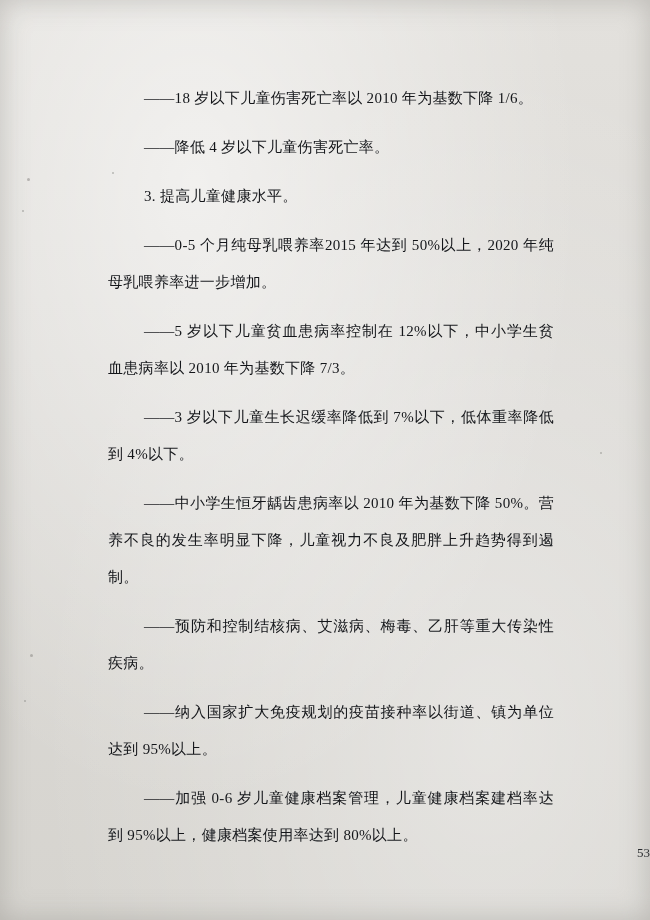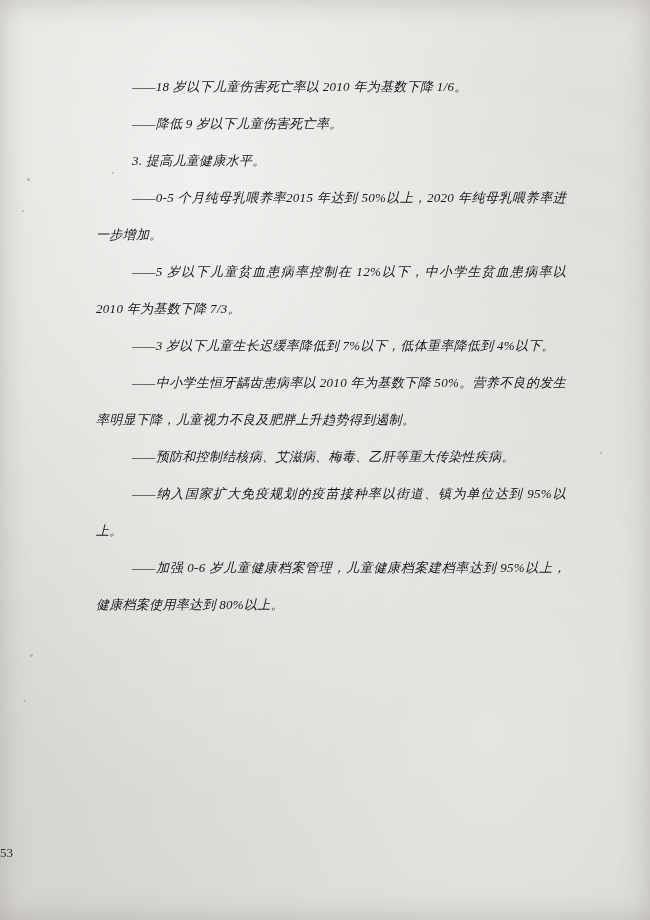--- a/index.html
+++ b/index.html
@@ -35,38 +35,37 @@
     box-shadow: inset 0 0 28px rgba(120,118,112,0.35);
     pointer-events: none;
   }
   .content {
     position: absolute;
     left: 96px;
     top: 68px;
     width: 470px;
   }
   .para {
-    margin: 0;
-    font-size: 13px;
+    margin: 12px;
+    font-size: 15px;
     line-height: 37px;
     color: #14161a;
     letter-spacing: 0.3px;
     text-align: justify;
     text-justify: inter-ideograph;
-    font-style: italic;
   }
   .para.ind2 {
     text-indent: 36px;
   }
   .page-number {
     position: absolute;
     left: 0;
     right: 0;
     top: 845px;
-    text-align: left;
+    text-align: right;
     font-size: 13px;
     color: #23252a;
     font-family: "Liberation Serif", serif;
   }
   
   .speck {
     position: absolute;
     background: #8d8b86;
     border-radius: 50%;
     opacity: 0.55;
@@ -86,21 +85,21 @@
 
   <span class="speck s1"></span>
   <span class="speck s2"></span>
   <span class="speck s3"></span>
   <span class="speck s4"></span>
   <span class="speck s5"></span>
   <span class="speck s6"></span>
 
   <div class="content">
     <p class="para ind2">——18 岁以下儿童伤害死亡率以 2010 年为基数下降 1/6。</p>
-    <p class="para ind2">——降低 9 岁以下儿童伤害死亡率。</p>
+    <p class="para ind2">——降低 4 岁以下儿童伤害死亡率。</p>
     <p class="para ind2">3. 提高儿童健康水平。</p>
     <p class="para ind2">——0-5 个月纯母乳喂养率2015 年达到 50%以上，2020 年纯母乳喂养率进一步增加。</p>
     <p class="para ind2">——5 岁以下儿童贫血患病率控制在 12%以下，中小学生贫血患病率以 2010 年为基数下降 7/3。</p>
     <p class="para ind2">——3 岁以下儿童生长迟缓率降低到 7%以下，低体重率降低到 4%以下。</p>
     <p class="para ind2">——中小学生恒牙龋齿患病率以 2010 年为基数下降 50%。营养不良的发生率明显下降，儿童视力不良及肥胖上升趋势得到遏制。</p>
     <p class="para ind2">——预防和控制结核病、艾滋病、梅毒、乙肝等重大传染性疾病。</p>
     <p class="para ind2">——纳入国家扩大免疫规划的疫苗接种率以街道、镇为单位达到 95%以上。</p>
     <p class="para ind2">——加强 0-6 岁儿童健康档案管理，儿童健康档案建档率达到 95%以上，健康档案使用率达到 80%以上。</p>
   </div>
 

